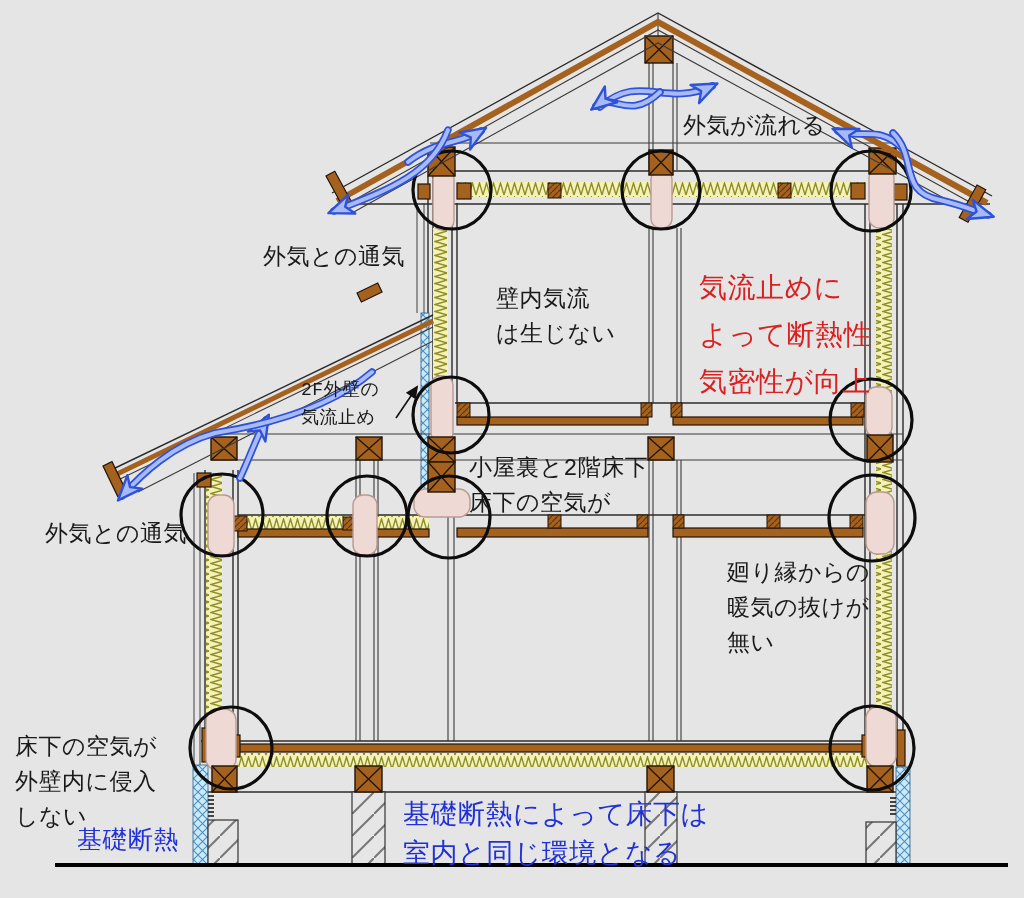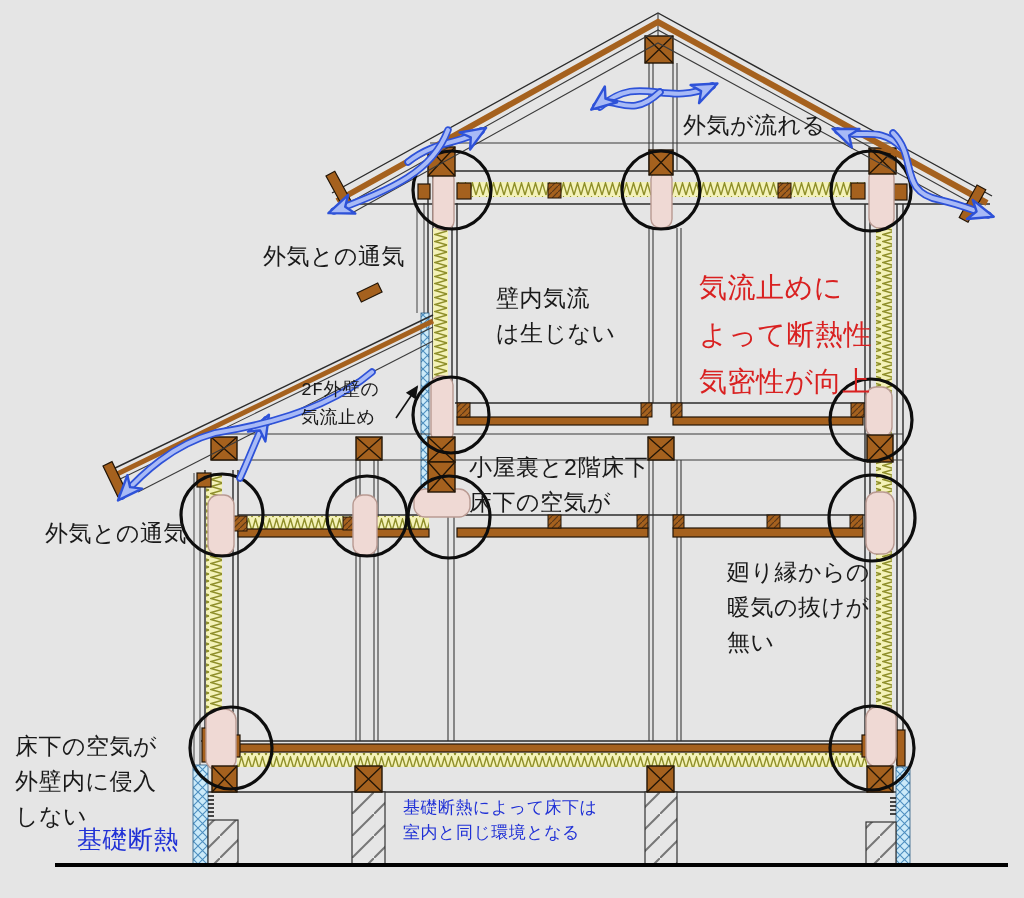--- a/index.html
+++ b/index.html
@@ -10,21 +10,21 @@
     --conc:#E6E6E6; --conc-line:#777;
     --arrow-stroke:#2E52D8; --arrow-fill:#A8BAF6;
     --red:#D92121; --blue:#2031D6; --ink:#1a1a1a;
   }
   html,body{margin:0;padding:0;background:#fff;}
   #stage{position:relative;width:1024px;height:898px;background:#e5e5e5;overflow:hidden;
          font-family:Liberation Mono, monospace;}
   #stage svg{position:absolute;left:0;top:0;}
   .lbl{position:absolute;white-space:pre-line;color:var(--ink);font-size:23px;line-height:1.53;letter-spacing:0.5px;}
   .lbl[data-color="red"]{color:var(--red);font-size:28px;line-height:1.68;}
-  .lbl[data-color="blue"]{color:var(--blue);font-size:17px;line-height:1.46;}
+  .lbl[data-color="blue"]{color:var(--blue);font-size:27px;line-height:1.46;}
   .lbl.big{font-size:25px;}
   .ln{stroke:#2b2b2b;stroke-width:1.4;fill:none;}
   .lnthin{stroke:#3a3a3a;stroke-width:1.1;fill:none;}
   .grey{stroke:#8a8a8a;stroke-width:1.8;fill:none;}
   .xb{fill:var(--wood);stroke:#221507;stroke-width:1.4;}
   .xl{stroke:#221507;stroke-width:1.3;fill:none;}
   .pill{fill:var(--pink);stroke:var(--pink-line);stroke-width:1.4;}
   .mark{fill:none;stroke:#0d0d0d;stroke-width:3.2;}
   .aout{stroke:var(--arrow-stroke);stroke-width:7.5;fill:none;stroke-linecap:round;}
   .ain{stroke:var(--arrow-fill);stroke-width:4;fill:none;stroke-linecap:round;}

